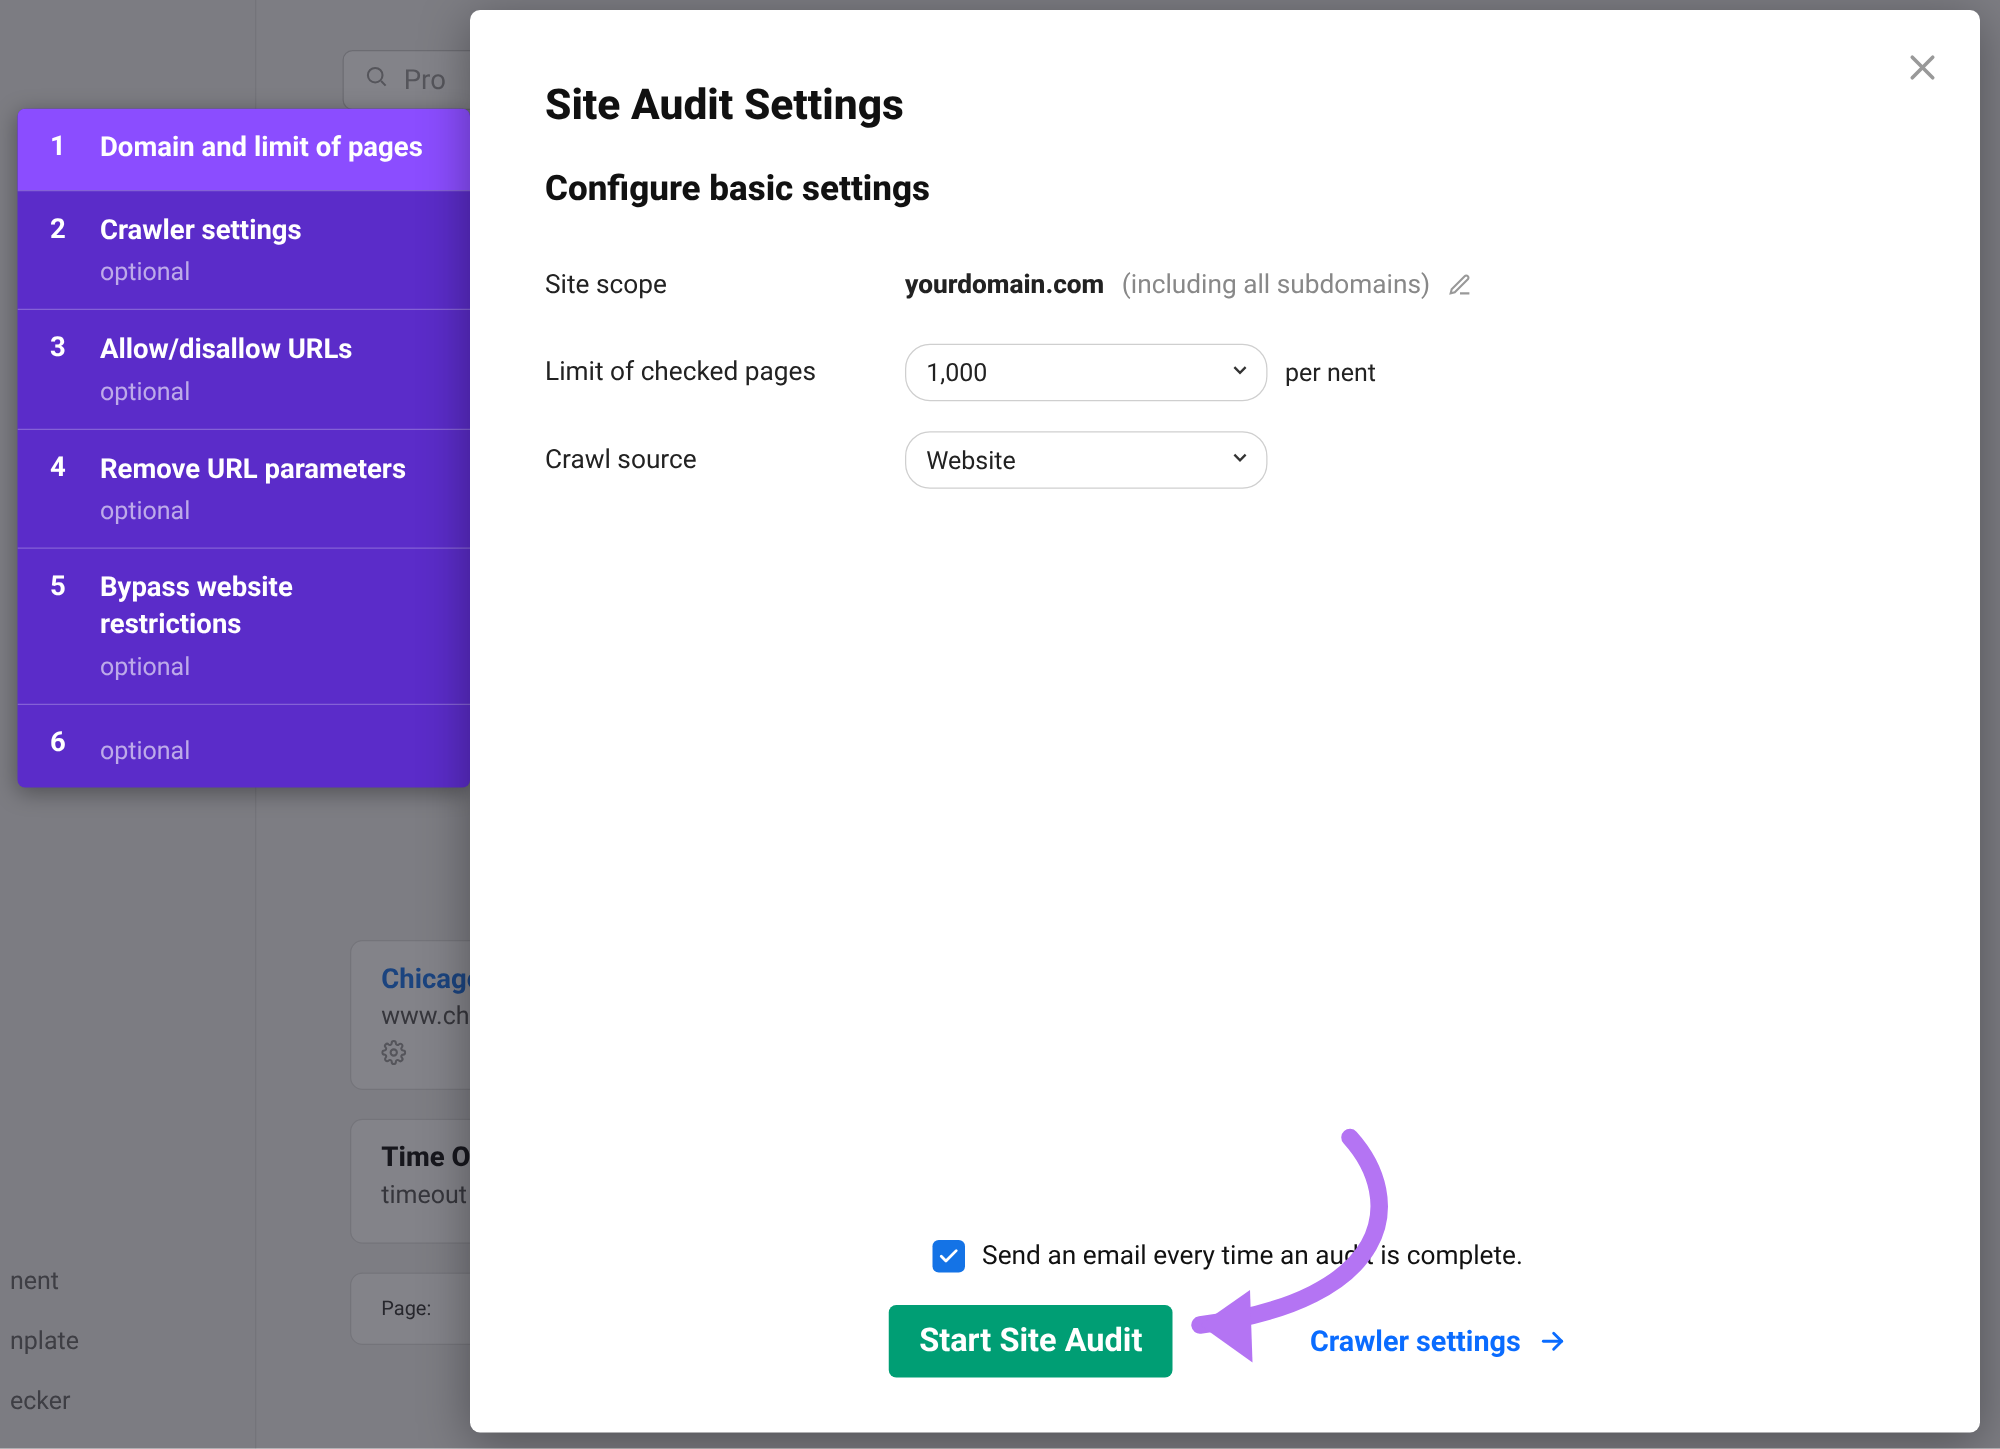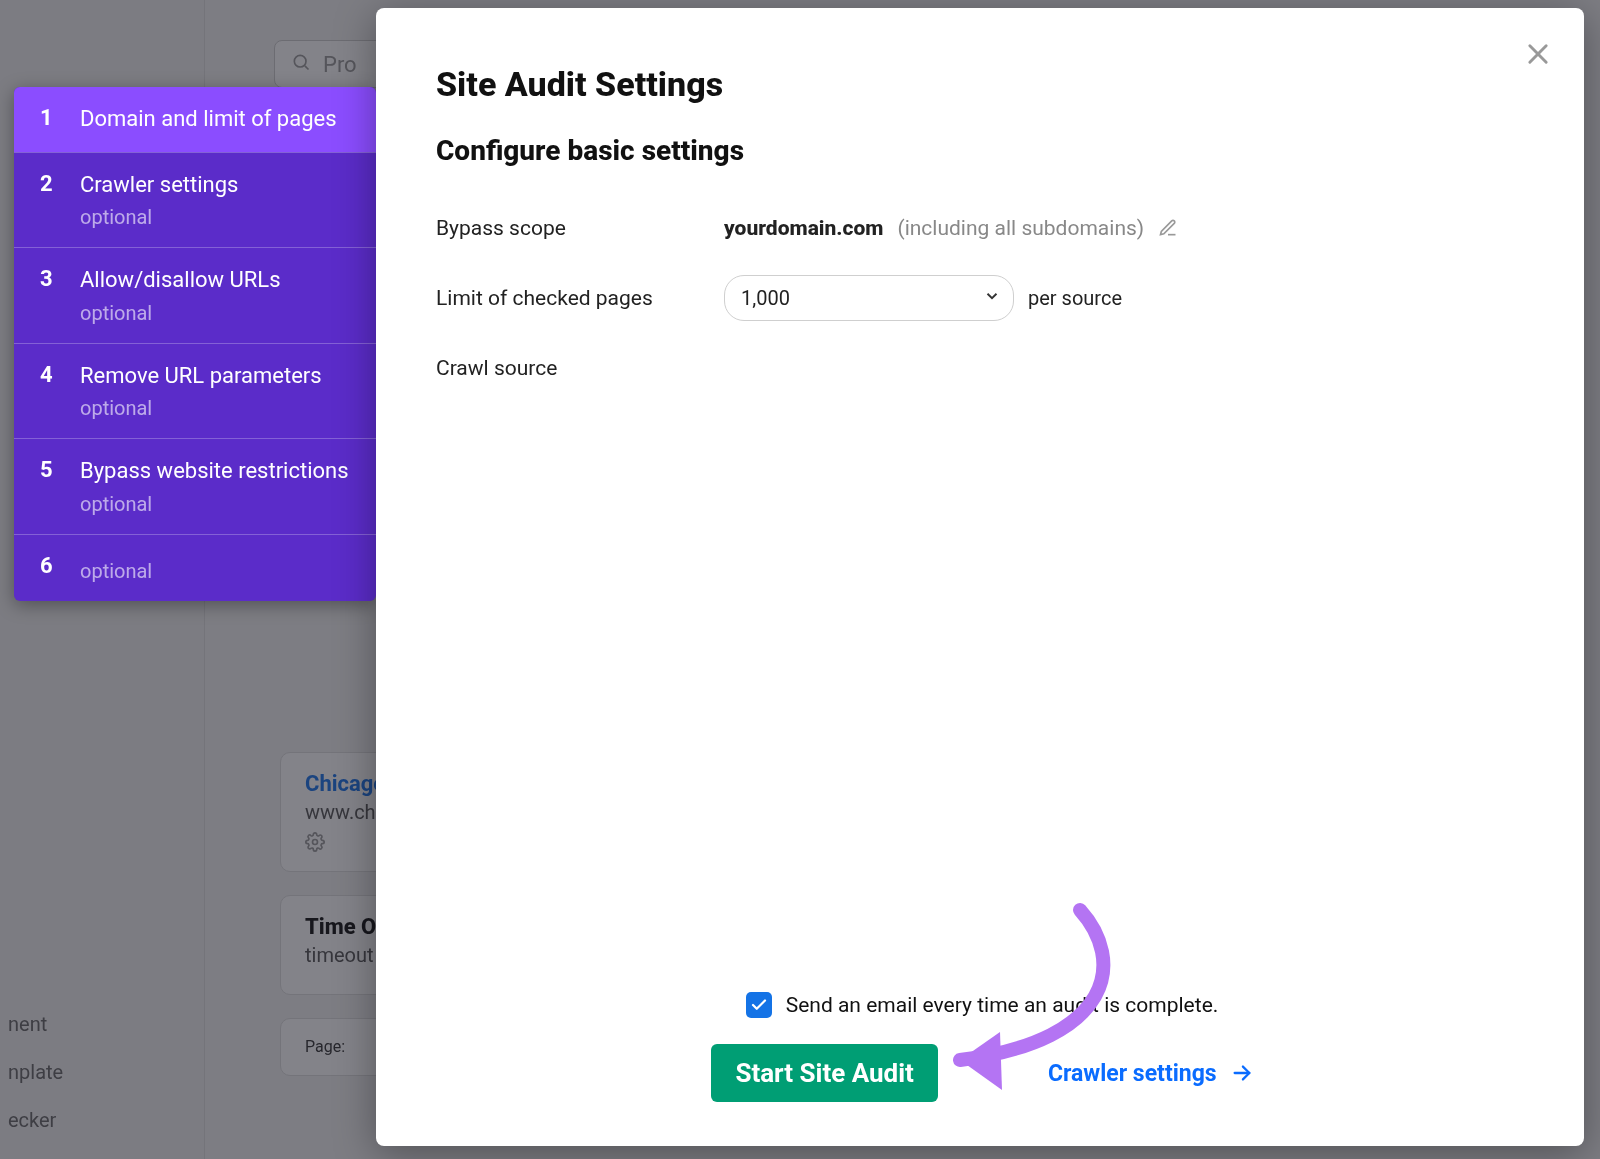--- a/index.html
+++ b/index.html
@@ -57,21 +57,21 @@
   .wstep {
     display: flex; gap: 22px;
     padding: 18px 24px 18px 26px;
     border-top: 1px solid rgba(255,255,255,.25);
     cursor: pointer;
   }
   .wstep:first-child { border-top: 0; }
   .wstep.active { background: #8B4DFF; }
   .wnum { font-size: 22px; font-weight: 700; width: 18px; flex: 0 0 18px; }
   .wbody { flex: 1; }
-  .wtitle { font-size: 22px; font-weight: 400; line-height: 1.3; }
+  .wtitle { font-size: 22px; font-weight: 700; line-height: 1.3; }
   .wopt { font-size: 20px; color: rgba(255,255,255,.6); margin-top: 6px; }
 
   
   .modal {
     position: absolute; left: 376px; top: 8px; width: 1208px; height: 1138px;
     background: #fff; border-radius: 8px;
     box-shadow: 0 8px 40px rgba(0,0,0,.35);
     padding: 56px 56px 44px 60px;
     display: flex; flex-direction: column;
   }
@@ -225,21 +225,21 @@
         <line x1="5" y1="5" x2="19" y2="19"></line>
         <line x1="19" y1="5" x2="5" y2="19"></line>
       </svg>
   </div>
 
   <div class="mtitle">Site Audit Settings</div>
   <div class="msub">Configure basic settings</div>
 
   <div class="form">
     <div class="frow">
-      <div class="flabel">Bypass scope</div>
+      <div class="flabel">Site scope</div>
       <div class="fval">
         <span class="domain">yourdomain.com</span>
         <span class="hint">(including all subdomains)</span>
         <span class="editicon">
           <svg viewBox="0 0 24 24" fill="none" stroke="currentColor" stroke-width="2">
               <path d="M12 20h9"></path>
               <path d="M16.5 3.5a2.12 2.12 0 1 1 3 3L7 19l-4 1 1-4 12.5-12.5z"></path>
             </svg>
         </span>
       </div>
@@ -249,26 +249,36 @@
       <div class="flabel">Limit of checked pages</div>
       <div class="fval">
         <div class="select wide">
           <span>1,000</span>
           <span class="chev">
             <svg viewBox="0 0 24 24" fill="none" stroke="currentColor" stroke-width="2.5">
                 <polyline points="6 9 12 15 18 9"></polyline>
               </svg>
           </span>
         </div>
-        <span class="aftertxt">per source</span>
+        <span class="aftertxt">per nent</span>
       </div>
     </div>
 
     <div class="frow">
       <div class="flabel">Crawl source</div>
+      <div class="fval">
+        <div class="select wide">
+          <span>Website</span>
+          <span class="chev">
+            <svg viewBox="0 0 24 24" fill="none" stroke="currentColor" stroke-width="2.5">
+                <polyline points="6 9 12 15 18 9"></polyline>
+              </svg>
+          </span>
+        </div>
+      </div>
     </div>
   </div>
 
   <div class="footer">
     <div class="chkrow">
       <div class="chk">
         <svg viewBox="0 0 24 24" fill="none" stroke="currentColor" stroke-width="3" stroke-linecap="round" stroke-linejoin="round">
             <polyline points="20 6 9 17 4 12"></polyline>
           </svg>
       </div>

